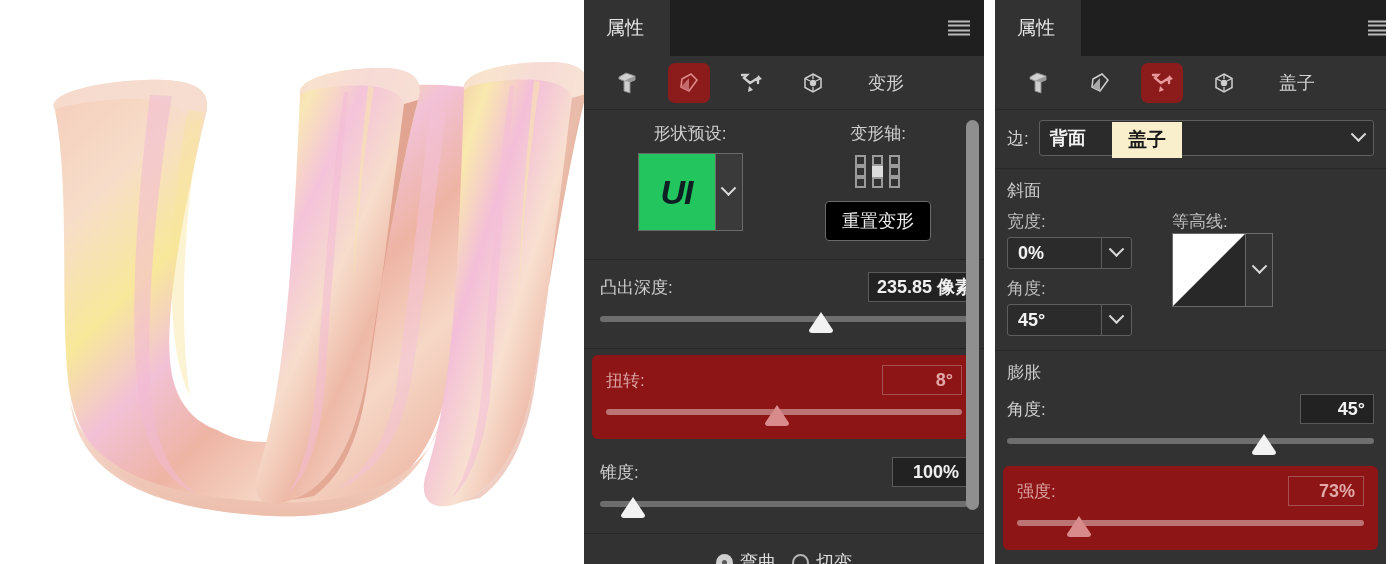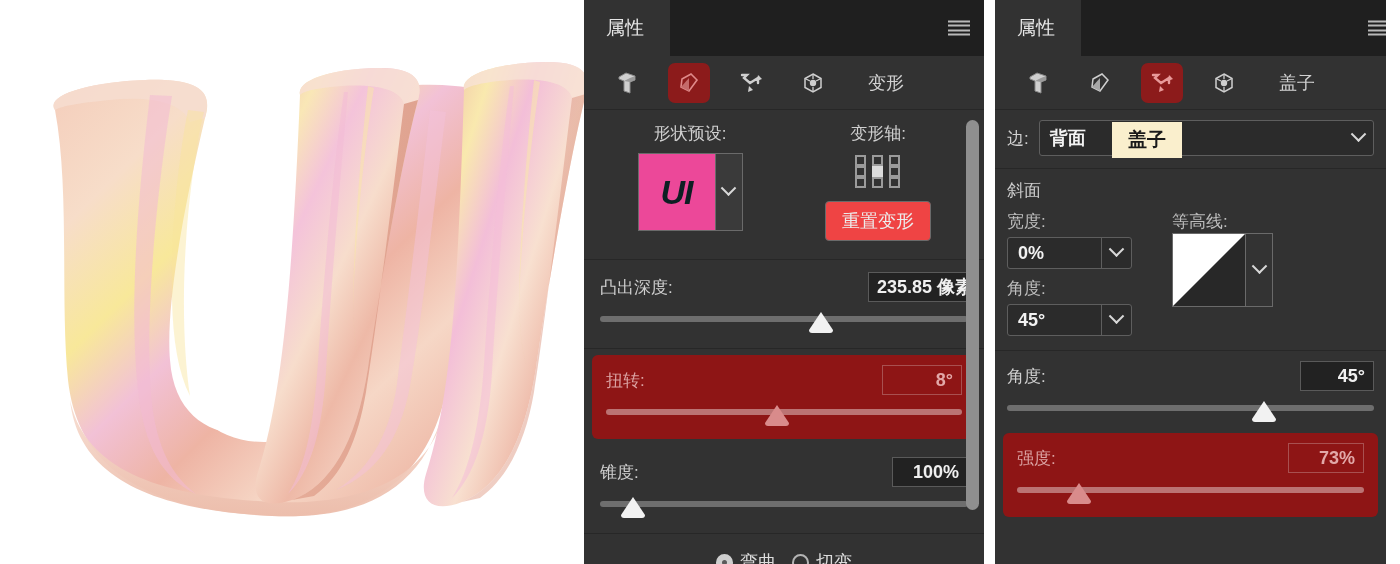--- a/index.html
+++ b/index.html
@@ -33,21 +33,21 @@
   .section { border-bottom: 1px solid #272727; padding: 12px 16px 14px 16px; position: relative; }
   .row { display: flex; align-items: center; }
   .lbl { color: #cfcfcf; font-size: 17px; }
   .lbl-dim { color: #bdbdbd; font-size: 17px; }
   .hdr { color: #cfcfcf; font-size: 17px; }
 
   .field { background: #222; border: 1px solid #5a5a5a; color: #f0f0f0; font-size: 18px; font-weight: bold;
            height: 30px; display: flex; align-items: center; padding: 0 8px; overflow: hidden; white-space: nowrap; }
   .field.right { justify-content: flex-end; }
 
-  .btn { background: #ef4444; border: 1px solid #6a6a6a; border-radius: 4px; color: #ececec;
+  .btn { background: #000000; border: 1px solid #6a6a6a; border-radius: 4px; color: #ececec;
          font-size: 18px; padding: 7px 16px; }
 
   .combo { display: flex; align-items: stretch; border: 1px solid #5e5e5e; border-radius: 3px; background: #2b2b2b; overflow: hidden; }
   .combo .val { color: #f2f2f2; font-size: 18px; font-weight: bold; display: flex; align-items: center; padding: 0 10px; flex: 1; }
   .combo .arrow { width: 30px; display: flex; align-items: center; justify-content: center; border-left: 1px solid #5e5e5e; }
   .chev { width: 11px; height: 11px; border-right: 2px solid #d8d8d8; border-bottom: 2px solid #d8d8d8; transform: rotate(45deg) translate(-3px,-3px); }
 
   
   .slider { position: relative; height: 22px; margin-top: 10px; }
   .track { position: absolute; left: 0; right: 0; top: 4px; height: 6px; background: #6e6e6e; border-radius: 3px; }
@@ -70,21 +70,21 @@
   .rdot.on::after { content:""; position:absolute; left:4px; top:4px; width:5px; height:5px; border-radius:50%; background:#5a5a5a; }
   .rtxt { color: #dcdcdc; font-size: 18px; }
 
   
   .anchor { width: 46px; height: 34px; position: relative; }
   .anchor .cell { position: absolute; width: 11px; height: 11px; border: 2px solid #9b9b9b; }
   .anchor .cell.fill { background: #dcdcdc; border-color: #dcdcdc; }
 
   
   .preset { display: flex; align-items: stretch; }
-  .preset .sw { width: 78px; height: 78px; background: #ec4899; border: 1px solid #6a6a6a; display: flex; align-items: center; justify-content: center; }
+  .preset .sw { width: 78px; height: 78px; background: #22c55e; border: 1px solid #6a6a6a; display: flex; align-items: center; justify-content: center; }
   .preset .sw span { font-style: italic; font-weight: bold; font-size: 34px; color: #0d1f23; letter-spacing: -1px;
                      font-family: "Liberation Sans", sans-serif; }
   .preset .arrow { width: 27px; background: #3a3a3a; border: 1px solid #6a6a6a; border-left: none;
                    display: flex; align-items: center; justify-content: center; }
 
   
   .contour { display: flex; align-items: stretch; }
   .contour .sw { width: 74px; height: 74px; border: 1px solid #6a6a6a; background: #fff; position: relative; overflow: hidden; }
   .contour .sw::after { content:""; position:absolute; inset:0;
         background: linear-gradient(to bottom right, #ffffff 0 49.6%, #282828 50.4% 100%); }
@@ -399,20 +399,21 @@
             <div class="sw"></div>
             <div class="arrow">
                 <span class="chev"></span>
               </div>
           </div>
         </div>
       </div>
     </div>
 
     <div class="section" style="padding:10px 12px 6px 12px; border-bottom:none;">
+      <div class="hdr" style="margin-bottom:10px;">膨胀</div>
       <div class="row" style="justify-content:space-between;">
         <div class="lbl">角度:</div>
         <div class="field right" style="width:74px;">45°</div>
       </div>
       <div class="slider">
         <div class="track"></div>
         <div class="thumb" style="left:70%;"></div>
       </div>
     </div>
 

